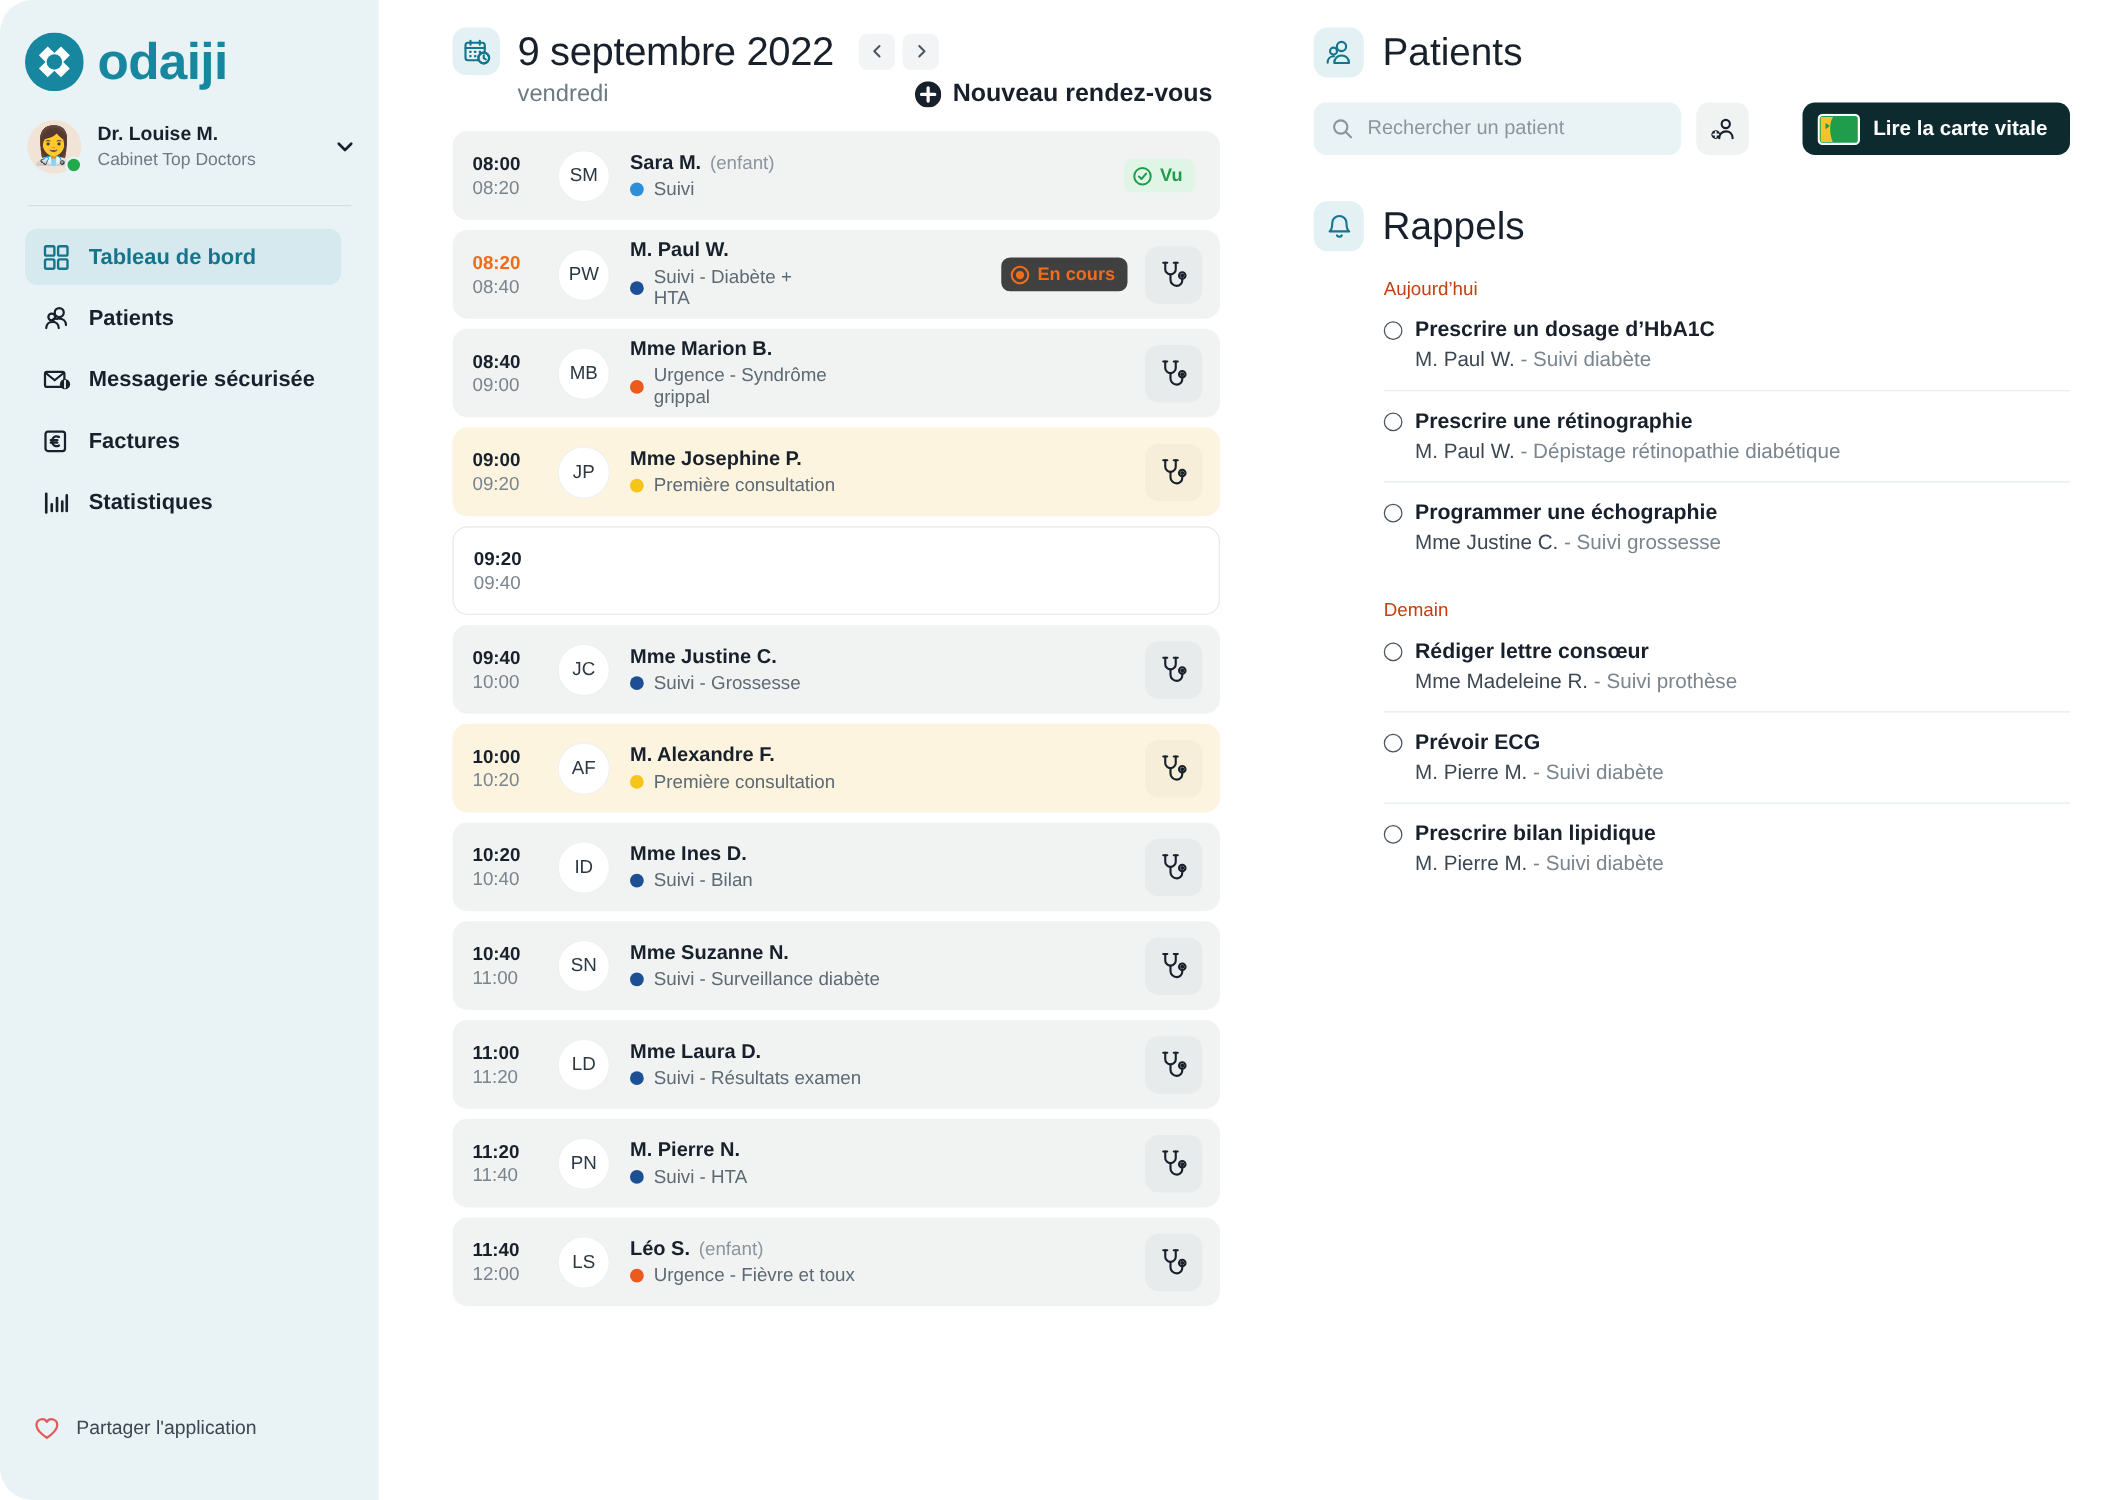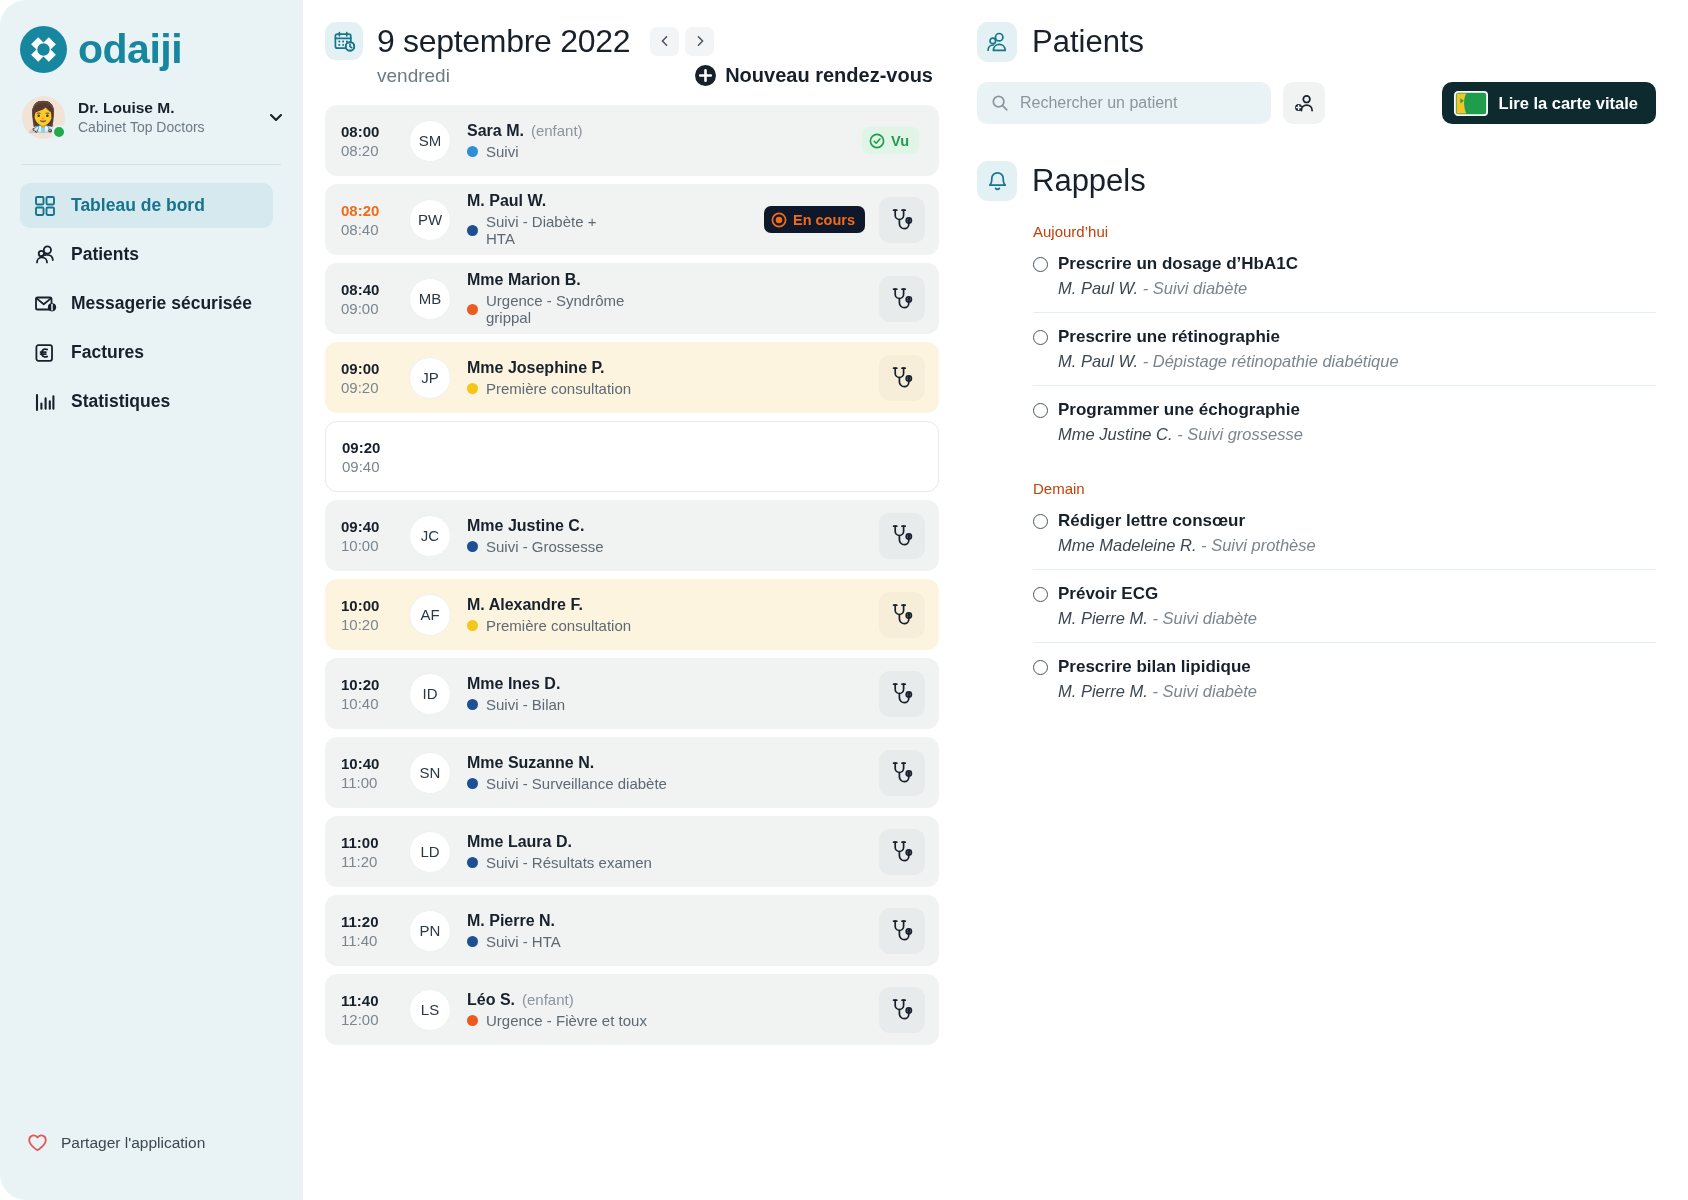--- a/index.html
+++ b/index.html
@@ -11,20 +11,21 @@
     font-family: "Liberation Sans", sans-serif;
     overflow: hidden;
   }
 
   .app {
     position: relative;
     width: 1688px;
     height: 968px;
     display: flex;
     background: #ffffff;
+    gap: 37px;
   }
 
   
   .sidebar {
     width: 303px;
     height: 1200px;
     background: #e9f3f5;
     border-top-left-radius: 26px;
     border-bottom-left-radius: 26px;
     display: flex;
@@ -175,21 +176,21 @@
   .dot { width: 11px; height: 11px; border-radius: 50%; flex: 0 0 11px; }
   .appt-reason { font-size: 15px; color: #5d6973; }
 
   .badge {
     display: flex; align-items: center; gap: 6px;
     height: 27px; padding: 0 10px 0 7px; border-radius: 7px;
     font-size: 14.5px; font-weight: 700;
     margin-right: 6px;
   }
   .badge.vu { background: #e0f5e6; color: #1f9d4d; }
-  .badge.encours { background: #0f172a; color: #ef6c1a; }
+  .badge.encours { background: #404040; color: #ef6c1a; }
 
   .stethbtn {
     width: 46px; height: 46px; border-radius: 11px;
     background: #e8ebeb;
     display: flex; align-items: center; justify-content: center;
     cursor: pointer; flex: 0 0 46px; margin-left: 8px; border: none;
   }
   .appt.highlight .stethbtn { background: #f6eed8; }
   .spacer { flex: 1; }
 
@@ -242,21 +243,21 @@
     border-bottom: 1px solid #e2eef0;
     cursor: pointer;
   }
   .rap-item:last-child { border-bottom: none; }
   .rap-title-row { display: flex; align-items: center; gap: 10px; }
   .rap-check {
     width: 15px; height: 15px; border-radius: 50%;
     border: 1.6px solid #4b5560; flex: 0 0 15px;
   }
   .rap-title { font-size: 17px; font-weight: 700; color: #17202b; }
-  .rap-sub { margin-left: 25px; margin-top: 5px; font-size: 16.5px; font-style: italic; }
+  .rap-sub { margin-left: 25px; margin-top: 5px; font-size: 16.5px; }
   .rap-pat { color: #3c4752; }
   .rap-ctx { color: #7a858e; }
 
   svg { display: block; }
 </style>
 </head>
 <body>
 
 <div class="app">
 

